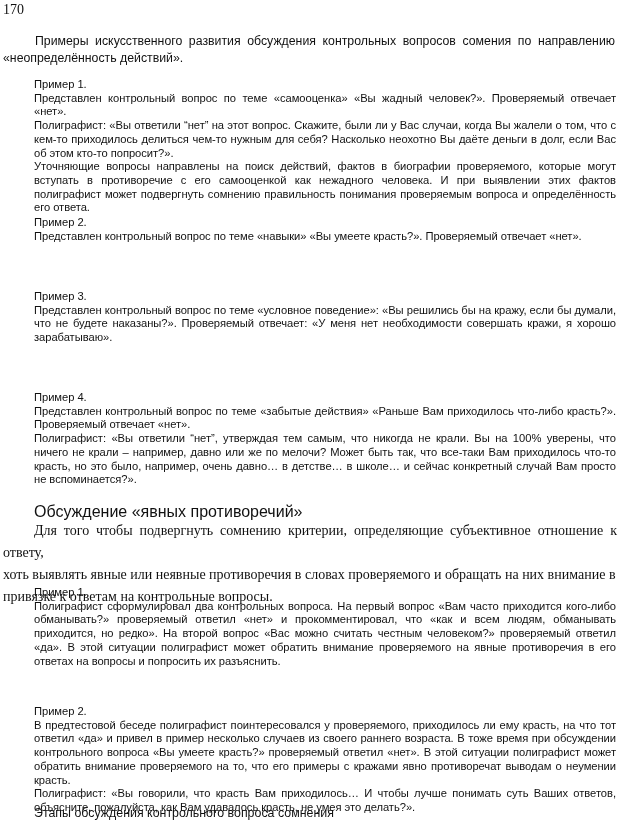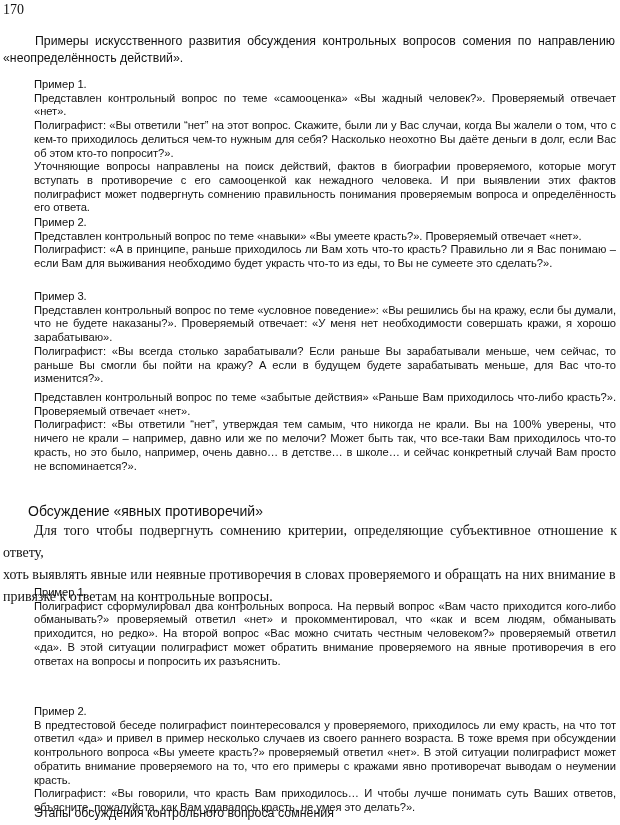--- a/index.html
+++ b/index.html
@@ -6,21 +6,21 @@
   body { width: 620px; height: 825px; overflow: hidden; position: relative; color: #111; }
   .page { position: absolute; left: 0; top: 0; width: 620px; height: 642px; }
   .pnum { position: absolute; left: 3px; top: 2px; font-family: "Liberation Serif", serif; font-size: 14px; }
   .sans { font-family: "Liberation Sans", sans-serif; }
   .serif { font-family: Liberation Serif, serif; }
   .intro { position: absolute; left: 3px; top: 33px; width: 612px; font-size: 12.3px; line-height: 17px; text-align: justify; }
   .intro .first { text-indent: 32px; }
   .block { position: absolute; left: 34px; width: 582px; font-size: 11.2px; line-height: 13.7px; text-align: justify; letter-spacing: -0.05px; }
   .block p { margin: 0; }
   .block .label { text-align: left; }
-  .heading { position: absolute; left: 28px; font-size: 14px; }
+  .heading { position: absolute; left: 34px; font-size: 16px; }
   .serif-para { position: absolute; left: 3px; top: 520px; width: 614px; font-size: 14px; line-height: 22px; text-align: justify; }
   .serif-para span { display: block; }
   .serif-para .ind { text-indent: 31px; }
   .final-heading { position: absolute; left: 34px; top: 806px; font-size: 12.4px; text-align: right; }
 </style>
 </head>
 <body>
 
 <div class="page">
 
@@ -33,30 +33,29 @@
   <div class="block sans" style="top:78px;">
     <p class="label">Пример 1.</p>
     <p>Представлен контрольный вопрос по теме «самооценка» «Вы жадный человек?». Проверяемый отвечает «нет».</p>
     <p>Полиграфист: «Вы ответили “нет” на этот вопрос. Скажите, были ли у Вас случаи, когда Вы жалели о том, что с кем-то приходилось делиться чем-то нужным для себя? Насколько неохотно Вы даёте деньги в долг, если Вас об этом кто-то попросит?».</p>
     <p>Уточняющие вопросы направлены на поиск действий, фактов в биографии проверяемого, которые могут вступать в противоречие с его самооценкой как нежадного человека. И при выявлении этих фактов полиграфист может подвергнуть сомнению правильность понимания проверяемым вопроса и определённость его ответа.</p>
   </div>
 
   <div class="block sans" style="top:216px;">
     <p class="label">Пример 2.</p>
     <p>Представлен контрольный вопрос по теме «навыки» «Вы умеете красть?». Проверяемый отвечает «нет».</p>
-    <p>Полиграфист: «А в принципе, раньше приходилось ли Вам хоть что-то красть? Правильно ли я Вас понимаю – если Вам для выживания необходимо будет украсть что-то из еды, то Вы не сумеете это сделать?».</p>
   </div>
 
   <div class="block sans" style="top:290px;">
     <p class="label">Пример 3.</p>
     <p>Представлен контрольный вопрос по теме «условное поведение»: «Вы решились бы на кражу, если бы думали, что не будете наказаны?». Проверяемый отвечает: «У меня нет необходимости совершать кражи, я хорошо зарабатываю».</p>
-    <p>Полиграфист: «Вы всегда столько зарабатывали? Если раньше Вы зарабатывали меньше, чем сейчас, то раньше Вы смогли бы пойти на кражу? А если в будущем будете зарабатывать меньше, для Вас что-то изменится?».</p>
   </div>
 
   <div class="block sans" style="top:391px;">
+    <p class="label">Пример 4.</p>
     <p>Представлен контрольный вопрос по теме «забытые действия» «Раньше Вам приходилось что-либо красть?». Проверяемый отвечает «нет».</p>
     <p>Полиграфист: «Вы ответили “нет”, утверждая тем самым, что никогда не крали. Вы на 100% уверены, что ничего не крали – например, давно или же по мелочи? Может быть так, что все-таки Вам приходилось что-то красть, но это было, например, очень давно… в детстве… в школе… и сейчас конкретный случай Вам просто не вспоминается?».</p>
   </div>
 
   <div class="heading sans" style="top:503px;">Обсуждение «явных противоречий»</div>
 
   <div class="serif-para serif">
     <span class="ind">Для того чтобы подвергнуть сомнению критерии, определяющие субъективное отношение к ответу,</span>
     <span>хоть выявлять явные или неявные противоречия в словах проверяемого и обращать на них внимание в</span>
     <span>привязке к ответам на контрольные вопросы.</span>

